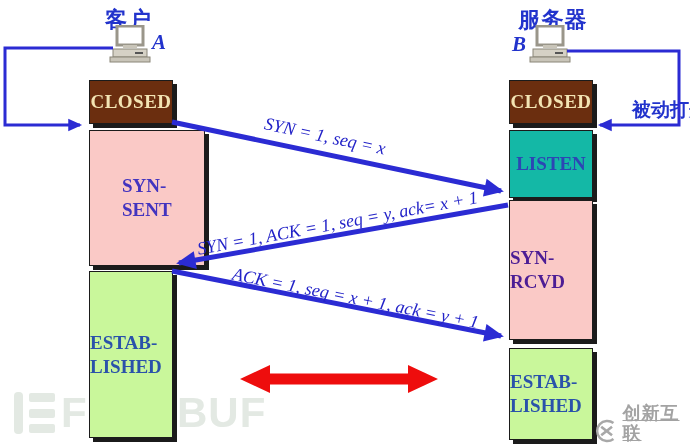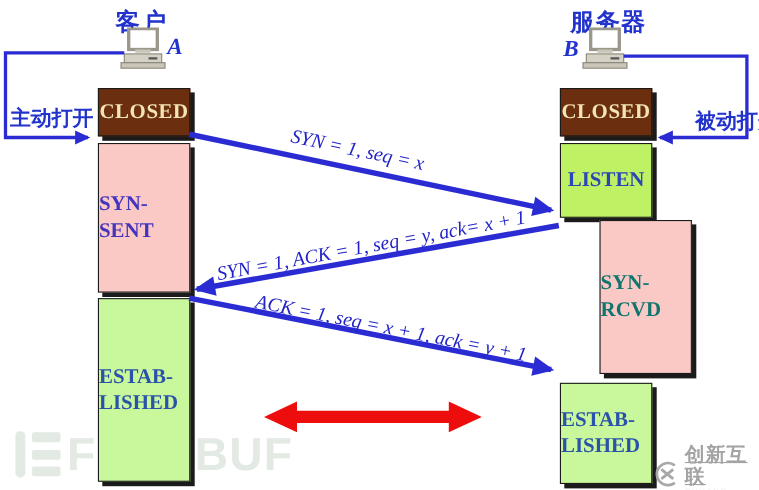--- a/index.html
+++ b/index.html
@@ -71,30 +71,29 @@
     <rect x="10" y="1" width="26" height="19" fill="#ffffff" stroke="#9a968a" stroke-width="3"></rect>
     <rect x="16" y="20" width="14" height="3" fill="#c9c5b9"></rect>
     <rect x="6" y="24" width="34" height="8" fill="#d5d1c5" stroke="#8a8678" stroke-width="1"></rect>
     <line x1="28" y1="28" x2="36" y2="28" stroke="#555" stroke-width="2"></line>
     <rect x="3" y="32" width="40" height="5" fill="#c9c5b9" stroke="#8a8678" stroke-width="1"></rect>
   </svg>
 
   <div class="host-letter" style="left:152px;top:30px;">A</div>
   <div class="host-letter" style="left:512px;top:32px;">B</div>
 
-  <div class="open-label" style="left:9px;top:95px;">主动打开</div>
   <div class="open-label" style="left:632px;top:97px;">被动打开</div>
 
   <div class="box" style="left: 89px; top: 80px; width: 82px; height: 42px; letter-spacing: 0.5px; background-color: rgb(107, 46, 15); color: rgb(243, 228, 179);">CLOSED</div>
-  <div class="box" style="left: 89px; top: 130px; width: 82px; height: 134px; background-color: rgb(250, 201, 198); color: rgb(67, 52, 191);">SYN-SENT</div>
+  <div class="box" style="left: 89px; top: 130px; width: 82px; height: 134px; background-color: rgb(250, 201, 198); color: rgb(67, 52, 191); padding-left: 32px;">SYN-SENT</div>
   <div class="box" style="left: 89px; top: 271px; width: 82px; height: 165px; background-color: rgb(201, 247, 155); color: rgb(42, 82, 170);">ESTAB-LISHED</div>
 
   <div class="box" style="left: 509px; top: 80px; width: 82px; height: 42px; letter-spacing: 0.5px; background-color: rgb(107, 46, 15); color: rgb(243, 228, 179);">CLOSED</div>
-  <div class="box" style="left: 509px; top: 130px; width: 82px; height: 66px; background-color: #bef264; color: rgb(44, 70, 180);">LISTEN</div>
-  <div class="box" style="left: 509px; top: 200px; width: 82px; height: 138px; background-color: rgb(250, 201, 198); color: #0f766e; margin-left: 36px;">SYN-RCVD</div>
+  <div class="box" style="left: 509px; top: 130px; width: 82px; height: 66px; background-color: #14b8a6; color: rgb(44, 70, 180);">LISTEN</div>
+  <div class="box" style="left: 509px; top: 200px; width: 82px; height: 138px; background-color: rgb(250, 201, 198); color: #4c1d95;">SYN-RCVD</div>
   <div class="box" style="left: 509px; top: 348px; width: 82px; height: 90px; background-color: rgb(201, 247, 155); color: rgb(42, 82, 170);">ESTAB-LISHED</div>
 
   <svg class="arrows" width="690" height="445" viewBox="0 0 690 445">
     <defs>
       <marker id="mBig" viewBox="0 0 10 10" refX="8.5" refY="5" markerWidth="4.6" markerHeight="3.9" orient="auto">
         <path d="M0,0.4 L10,5 L0,9.6 Z" fill="#2b2bd3"></path>
       </marker>
       <marker id="mSmall" viewBox="0 0 10 10" refX="8.5" refY="5" markerWidth="5.4" markerHeight="4.6" orient="auto">
         <path d="M0,0.4 L10,5 L0,9.6 Z" fill="#2b2bd3"></path>
       </marker>

